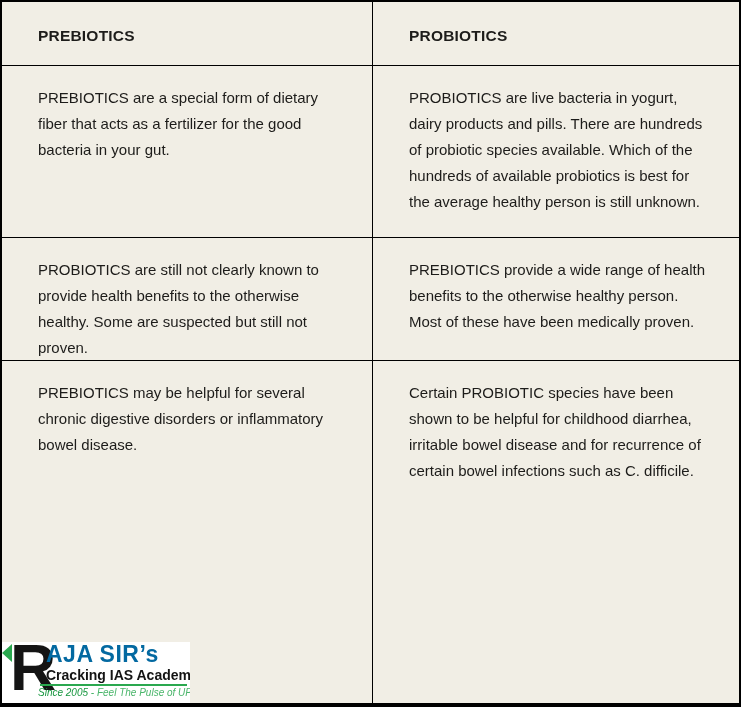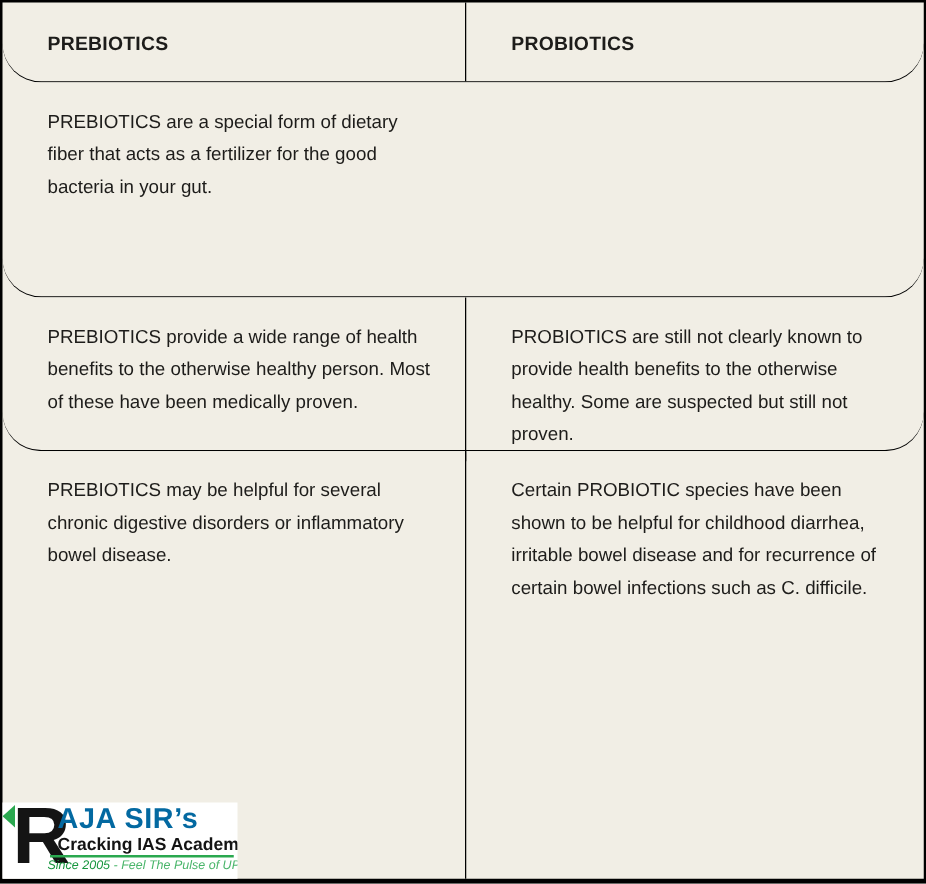--- a/index.html
+++ b/index.html
@@ -19,21 +19,20 @@
     border-right: 2px solid #000;
     border-bottom: 4px solid #000;
     display: flex;
     flex-direction: column;
   }
   .row {
     display: grid;
     grid-template-columns: 371px 1fr;
     border-bottom: 1.5px solid #000;
     flex: 0 0 auto;
-    border-radius: 31px;
   }
   .row-header { height: 64px; }
   .row-1 { height: 172px; }
   .row-2 { height: 101px; }
   .row-3 { height: 123px; }
   .row-4 { height: 96px; }
   .row-5 { flex: 1 1 auto; border-bottom: none; }
   .cell {
     padding: 19px 28px 8px 36px;
     font-size: 15px;
@@ -120,26 +119,27 @@
 
 <div class="table">
 
   <div class="row row-header">
     <div class="cell header-cell">PREBIOTICS</div>
     <div class="cell header-cell">PROBIOTICS</div>
   </div>
 
   <div class="row row-1">
     <div class="cell">PREBIOTICS are a special form of dietary fiber that acts as a fertilizer for the good bacteria in your gut.</div>
+    <div class="cell">PROBIOTICS are live bacteria in yogurt, dairy products and pills. There are hundreds of probiotic species available. Which of the hundreds of available probiotics is best for the average healthy person is still unknown.</div>
   </div>
 
 
   <div class="row row-3">
+    <div class="cell">PROBIOTICS are still not clearly known to provide health benefits to the otherwise healthy. Some are suspected but still not proven.</div>
     <div class="cell">PREBIOTICS provide a wide range of health benefits to the otherwise healthy person. Most of these have been medically proven.</div>
-    <div class="cell">PROBIOTICS are still not clearly known to provide health benefits to the otherwise healthy. Some are suspected but still not proven.</div>
   </div>
 
 
   <div class="row row-5">
     <div class="cell">PREBIOTICS may be helpful for several chronic digestive disorders or inflammatory bowel disease.</div>
     <div class="cell">Certain PROBIOTIC species have been shown to be helpful for childhood diarrhea, irritable bowel disease and for recurrence of certain bowel infections such as C. difficile.</div>
   </div>
 
 </div>
 

